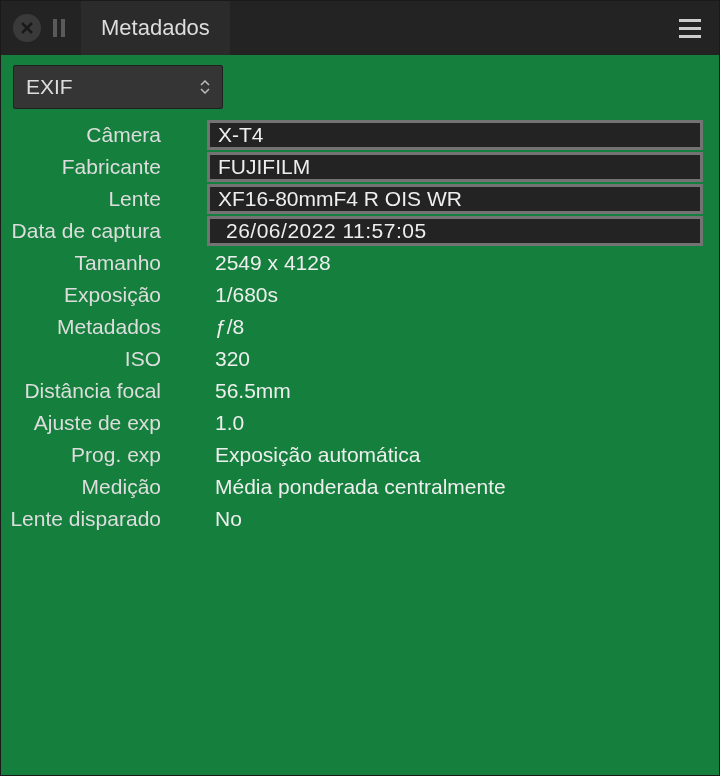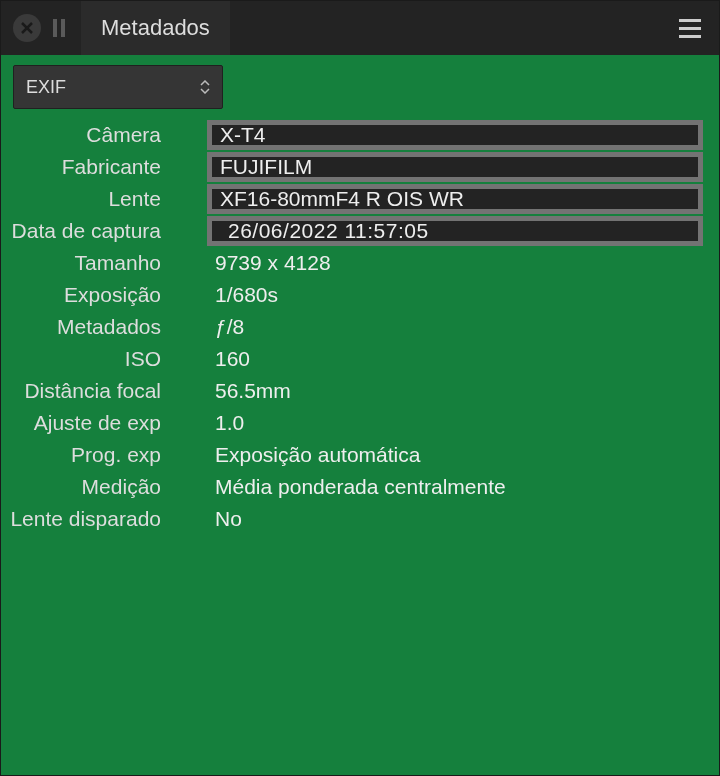--- a/index.html
+++ b/index.html
@@ -8,28 +8,28 @@
   .header { height: 54px; display: flex; align-items: center; background: #232323; position: relative; }
   .close-btn { width: 28px; height: 28px; margin-left: 12px; border-radius: 50%; background: #3a3a3a; display:flex; align-items:center; justify-content:center; cursor:pointer; }
   .close-btn svg { width: 14px; height: 14px; }
   .pause-icon { margin-left: 12px; display:flex; gap:4px; }
   .pause-icon div { width:4px; height:18px; background:#5a5a5a; }
   .tab { margin-left: 16px; height: 54px; display:flex; align-items:center; padding: 0 20px; background: #2b2b2b; color:#ddd; font-size:22px; border-top: 0px solid transparent; }
   .menu-btn { position:absolute; right: 18px; cursor:pointer; display:flex; flex-direction:column; gap:5px;}
   .menu-btn div { width: 22px; height: 3px; background: #ccc; }
   .selector-row { padding: 10px 12px 4px 12px; }
   .selector { width: 210px; height: 44px; background: #353535; border: 1px solid #202020; border-radius:2px; display:flex; align-items:center; justify-content:space-between; padding: 0 12px; cursor:pointer;}
-  .selector-text { font-size: 18px; color:#ddd; }
+  .selector-text { font-size: 21px; color:#ddd; }
   .selector-arrows { display:flex; flex-direction:column; gap:2px; align-items:center;}
   .selector-arrows svg { width:10px; height:6px; }
   .fields { padding: 6px 16px 0 4px; }
   .row { display:flex; align-items:center; height: 32px; margin-bottom: 0px; gap: 36px;}
   .label { width: 166px; text-align:right; padding-right: 10px; font-size: 21px; color:#ddd; }
   .value { flex:1; font-size: 21px; color:#eee; height: 30px; display:flex; align-items:center; padding-left: 8px;}
-  .value.editable { background: #232323; border: 5px solid #737373; }
+  .value.editable { background: #232323; border: 3px solid #737373; }
   .value.editable.date { letter-spacing: 0.5px; padding-left: 16px; }
 </style>
 </head>
 <body>
 
 <div class="panel">
   <div class="header">
     <div class="close-btn">
       <svg viewBox="0 0 14 14">
           <line x1="2" y1="2" x2="12" y2="12" stroke="#1a1a1a" stroke-width="2.5"></line>
@@ -76,33 +76,33 @@
       <div class="row">
         <div class="label">Lente</div>
         <div class="value editable">XF16-80mmF4 R OIS WR</div>
       </div>
       <div class="row">
         <div class="label">Data de captura</div>
         <div class="value editable date"> 26/06/2022  11:57:05</div>
       </div>
       <div class="row">
         <div class="label">Tamanho</div>
-        <div class="value">9739 x 4128</div>
+        <div class="value">2549 x 4128</div>
       </div>
       <div class="row">
         <div class="label">Exposição</div>
         <div class="value">1/680s</div>
       </div>
       <div class="row">
         <div class="label">Metadados</div>
         <div class="value">ƒ/8</div>
       </div>
       <div class="row">
         <div class="label">ISO</div>
-        <div class="value">160</div>
+        <div class="value">320</div>
       </div>
       <div class="row">
         <div class="label">Distância focal</div>
         <div class="value">56.5mm</div>
       </div>
       <div class="row">
         <div class="label">Ajuste de exp</div>
         <div class="value">1.0</div>
       </div>
       <div class="row">

